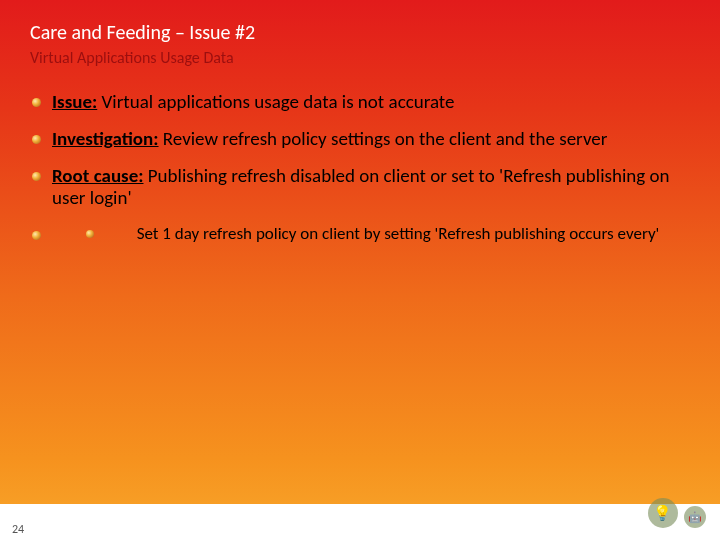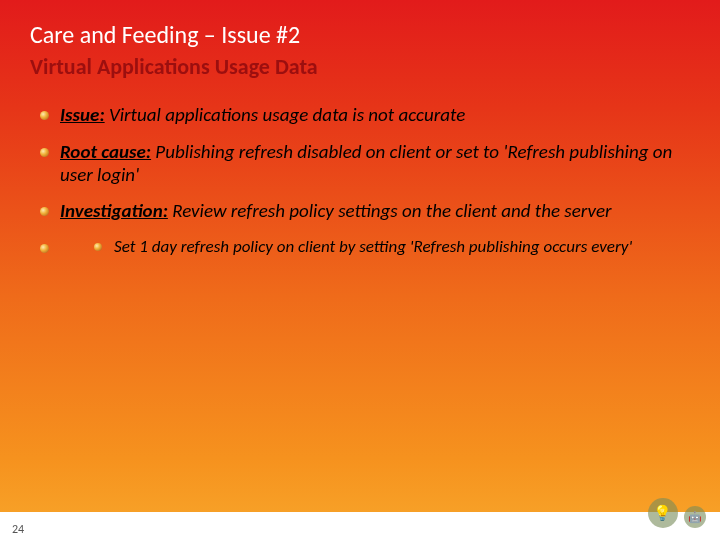--- a/index.html
+++ b/index.html
@@ -18,36 +18,35 @@
       #e21b1b 0%,
       #e63518 20%,
       #ef6b1a 55%,
       #f6921e 85%,
       #f8a72b 100%);
     color: #000;
     box-sizing: border-box;
     padding: 20px 30px 0 30px;
   }
   .title {
-    font-size: 24px;
+    font-size: 20px;
     color: #ffffff;
     margin: 0 0 4px 0;
     font-weight: 400;
   }
   .subtitle {
-    font-size: 22px;
+    font-size: 16px;
     color: #9c0f0f;
     margin: 0 0 24px 0;
-    font-weight: 700;
+    font-weight: 400;
   }
   .bullets {
     list-style: none;
     padding: 0;
-    margin: 8px;
-    font-style: italic;
+    margin: 0;
   }
   .bullets > li {
     position: relative;
     padding-left: 22px;
     margin-bottom: 14px;
     font-size: 19px;
     line-height: 1.2;
   }
   .bullets > li::before {
     content: "";
@@ -56,20 +55,21 @@
     top: 7px;
     width: 9px;
     height: 9px;
     border-radius: 50%;
     background: radial-gradient(circle at 35% 35%, #ffe9b0 0%, #f1b23a 40%, #a44f12 100%);
   }
   .sub-bullets {
     list-style: none;
     padding: 0;
     margin: 8px 0 0 34px;
+    text-align: center;
   }
   .sub-bullets > li {
     position: relative;
     padding-left: 20px;
     margin-bottom: 6px;
     font-size: 17px;
     line-height: 1.2;
   }
   .sub-bullets > li::before {
     content: "";
@@ -83,21 +83,21 @@
   }
   .label {
     text-decoration: underline;
     font-weight: 700;
   }
   .bottom-bar {
     position: absolute;
     left: 0;
     bottom: 0;
     width: 100%;
-    height: 28px;
+    height: 36px;
     background: #ffffff;
   }
   .page-num {
     position: absolute;
     left: 12px;
     bottom: 4px;
     font-size: 12px;
     color: #555;
   }
   .icons {
@@ -131,24 +131,24 @@
 <div class="slide">
 
   <h1 class="title">Care and Feeding – Issue #2</h1>
   <h2 class="subtitle">Virtual Applications Usage Data</h2>
 
   <ul class="bullets">
     <li>
       <span class="label">Issue:</span><span> Virtual applications usage data is not accurate</span>
     </li>
     <li>
-      <span class="label">Root cause:</span><span> Publishing refresh disabled on client or set to 'Refresh publishing on user login'</span>
+      <span class="label">Investigation:</span><span> Review refresh policy settings on the client and the server</span>
     </li>
     <li>
-      <span class="label">Investigation:</span><span> Review refresh policy settings on the client and the server</span>
+      <span class="label">Root cause:</span><span> Publishing refresh disabled on client or set to 'Refresh publishing on user login'</span>
     </li>
     <li>
       <span></span>
       <ul class="sub-bullets">
         <li>Set 1 day refresh policy on client by setting 'Refresh publishing occurs every'</li>
       </ul>
     </li>
   </ul>
 
   <div class="bottom-bar">

